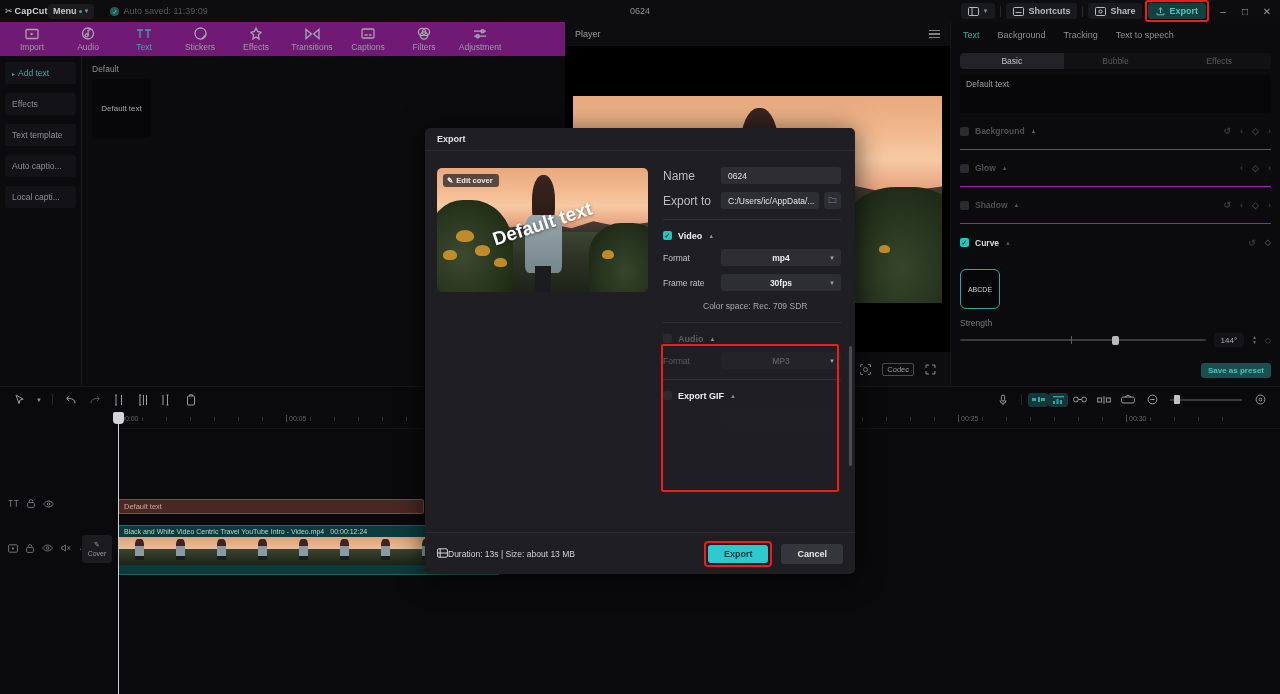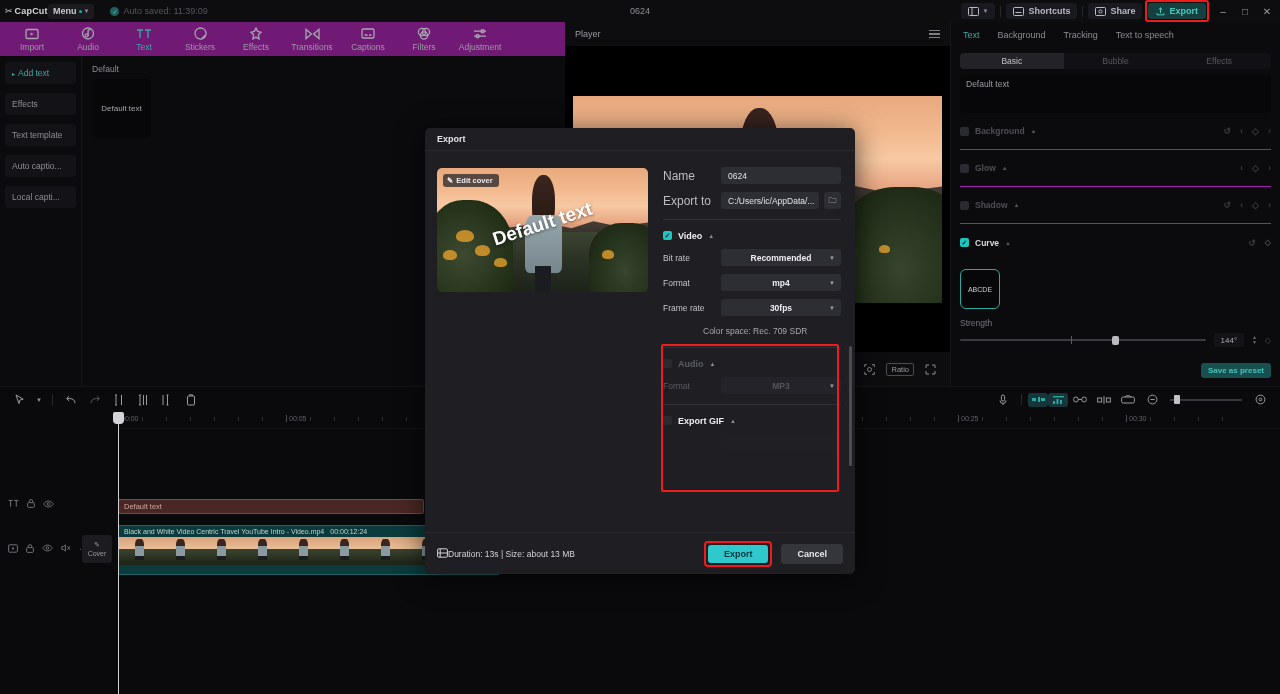--- a/index.html
+++ b/index.html
@@ -497,21 +497,21 @@
         <div class="overlay-text">Default text</div>
       </div>
     </div>
     <div class="player-foot">
       <span class="pf-ic">
           <svg width="11" height="11" viewBox="0 0 11 11" fill="none" stroke="#8a8a91">
             <path d="M.7 3V.7H3M8 .7h2.3V3M10.3 8v2.3H8M3 10.3H.7V8"></path>
             <circle cx="5.5" cy="5.5" r="2"></circle>
           </svg>
         </span>
-        <span class="ratio-chip">Ratio</span>
+        <span class="ratio-chip">Codec</span>
       <span class="pf-ic">
           <svg width="11" height="11" viewBox="0 0 11 11" fill="none" stroke="#8a8a91">
             <path d="M4 1H1v3M7 1h3v3M10 7v3H7M4 10H1V7"></path>
           </svg>
         </span>
     </div>
   </div>
 
   <div class="rightpanel">
     <div class="rp-tabs">
@@ -896,27 +896,20 @@
           <span class="folder-ic">🗀</span>
         </div>
         <div class="hr"></div>
 
         <div class="sec-title">
           <span class="cbx on"></span>
           <span>Video</span>
           <span class="caret">▲</span>
         </div>
         <div class="orow">
-          <span class="lb">Bit rate</span>
-          <span class="sel">
-              <span>Recommended</span>
-              <span class="cv">▼</span>
-            </span>
-        </div>
-        <div class="orow">
           <span class="lb">Format</span>
           <span class="sel">
               <span>mp4</span>
               <span class="cv">▼</span>
             </span>
         </div>
         <div class="orow">
           <span class="lb">Frame rate</span>
           <span class="sel">
               <span>30fps</span>

